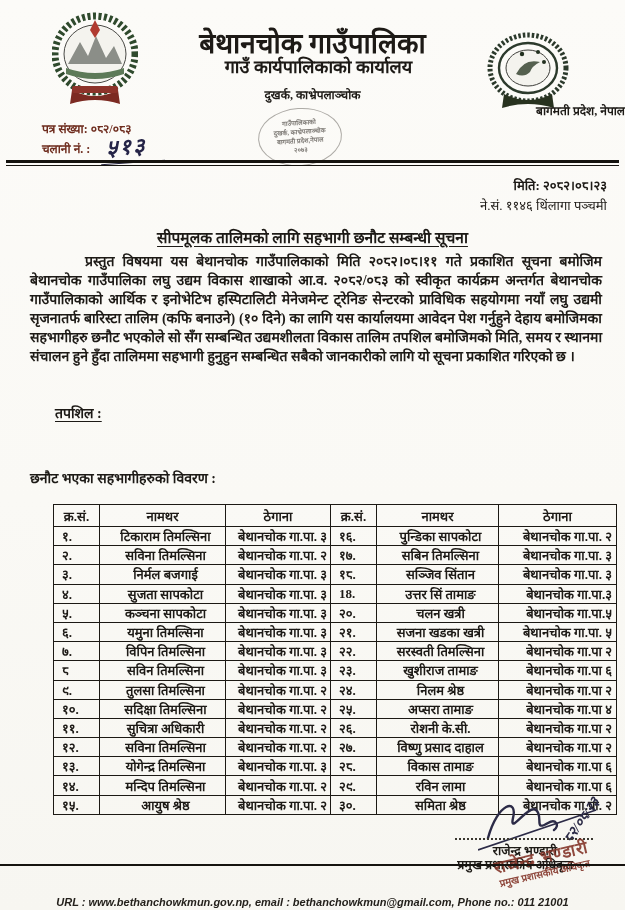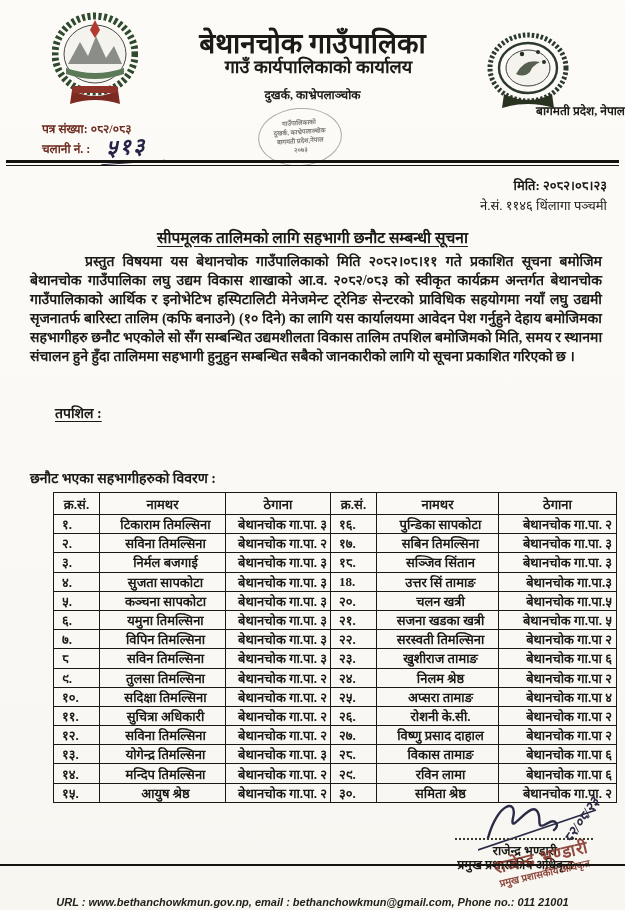--- a/index.html
+++ b/index.html
@@ -45,21 +45,21 @@
     position:absolute; top:252px; left:30px; width:572px;
     font-size:14px; font-weight:600; line-height:19px; text-align:justify; text-indent:55px;
   }
   
   .details-label { position:absolute; top:403px; left:55px; font-size:14px; font-weight:bold;
     text-decoration:underline; text-underline-offset:3px; }
   .details-list  { position:absolute; top:408px; left:55px; font-size:14px; font-weight:600; line-height:22.5px; }
   .tbl-caption { position:absolute; top:468px; left:30px; font-size:14px; font-weight:bold;
     text-underline-offset:3px; }
   
-  .tblwrap { position:absolute; top:492px; left:33px;padding-left:20px; }
+  .tblwrap { position:absolute; top:504px; left:33px;padding-left:20px; }
   table { border-collapse:collapse; table-layout:fixed; width:563px; }
   th, td { border:1.4px solid #1c1914; font-size:13px; overflow:hidden; white-space:nowrap; }
   th { font-weight:bold; text-align:center; height:22px; }
   td { font-weight:600; height:19.2px; padding:0 4px; }
   col.c0 { width:46px; }  col.c1 { width:126px; } col.c2 { width:105px; }
   col.c3 { width:46px; }  col.c4 { width:122px; } col.c5 { width:118px; }
   td.c0, td.c3 { text-align:left; padding-left:8px; }
   td.c1, td.c4 { text-align:center; padding-left:10px;font-family:Liberation Serif, serif; }
   td.c2, td.c5 { text-align:right; padding-left:12px; }
   

